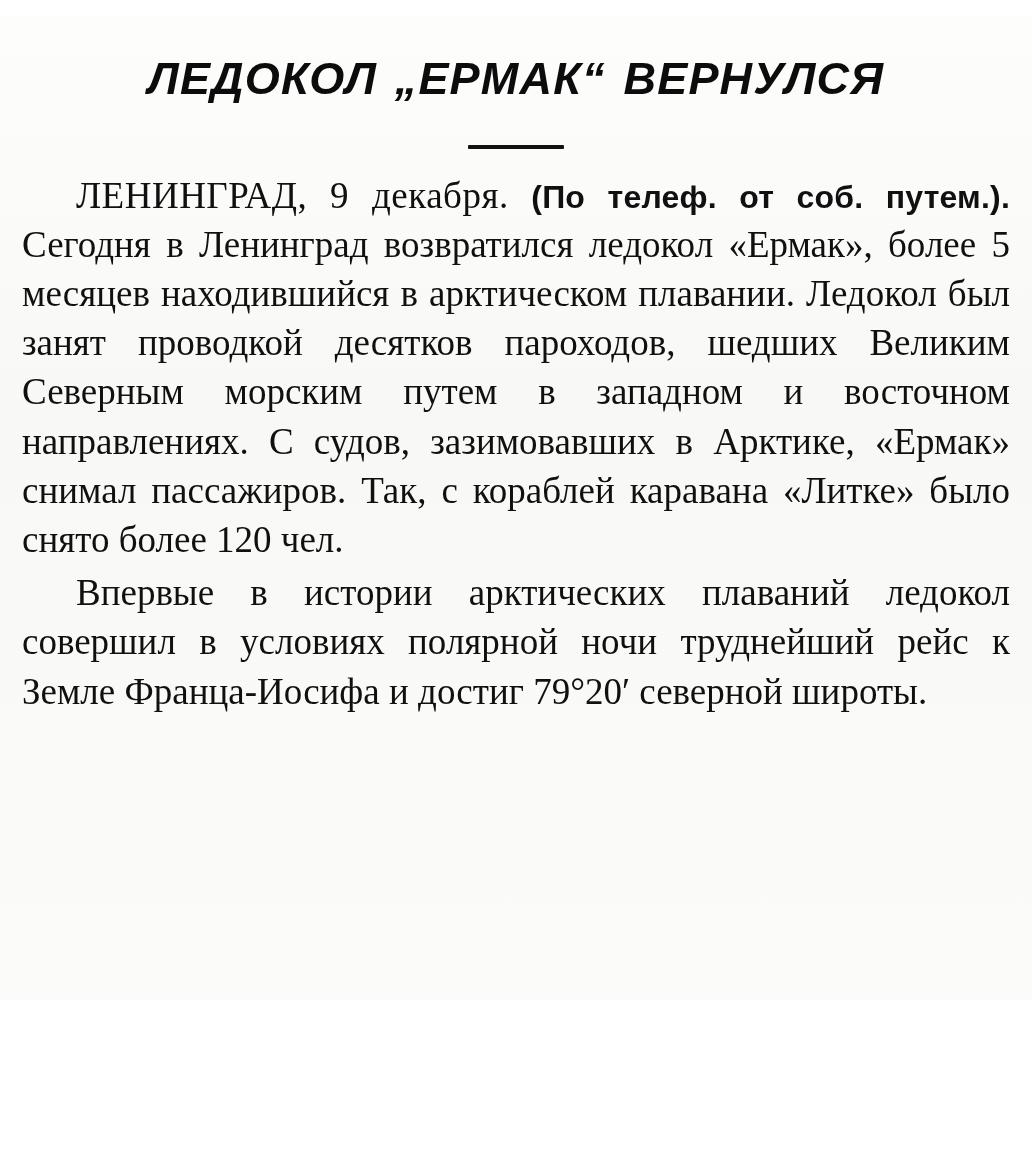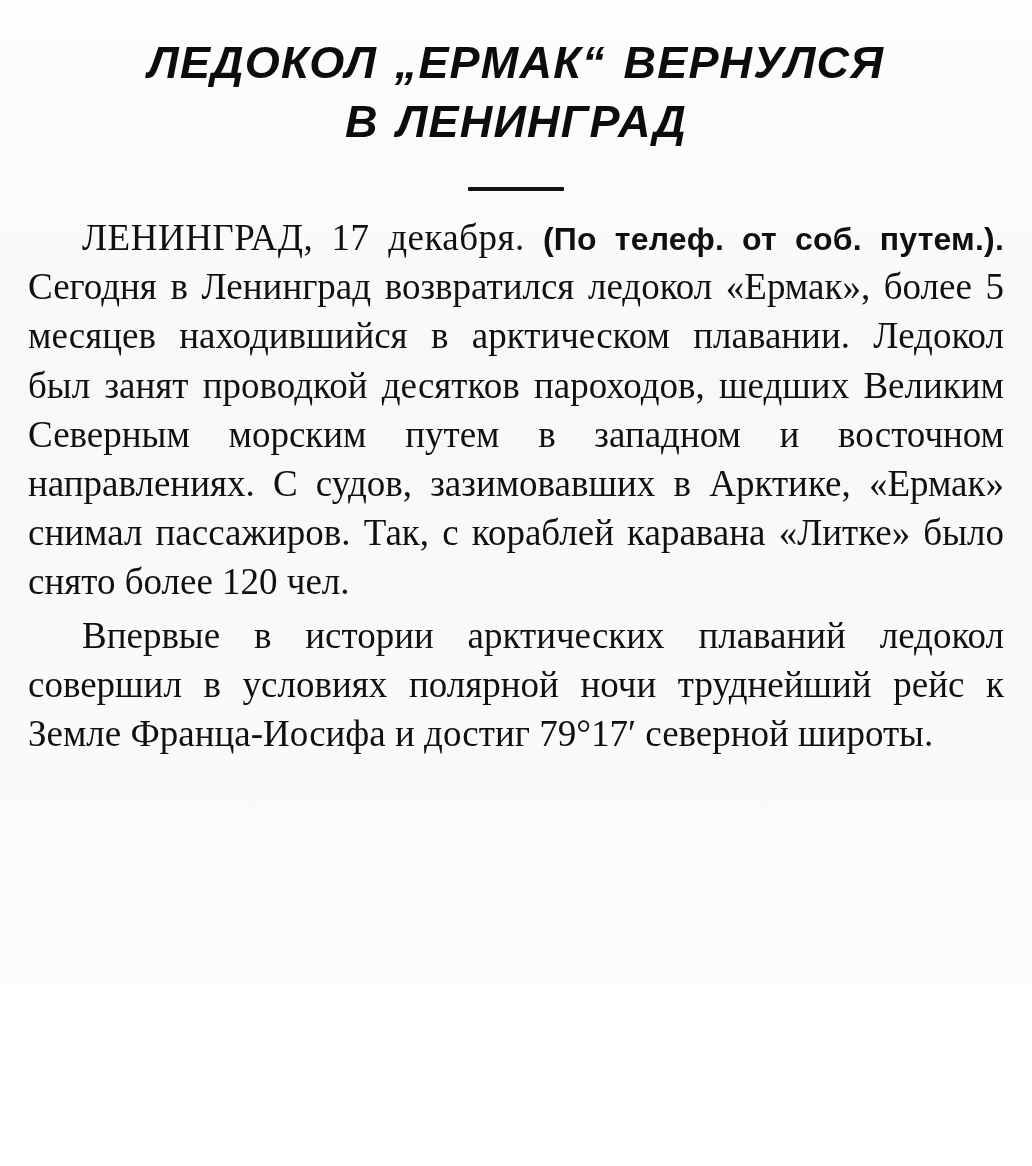--- a/index.html
+++ b/index.html
@@ -12,24 +12,25 @@
     background: #ffffff;
     font-family: "Liberation Serif", serif;
     overflow: hidden;
   }
   .page {
     position: relative;
     width: 1032px;
     height: 984px;
     background: #fbfbfa;
     box-sizing: border-box;
-    padding: 0 22px;
+    padding: 0 16px;
     
     background-image:
       linear-gradient(180deg, #fdfdfc 0%, #f8f8f6 40%, #fbfbf9 100%);
+    margin-top: 16px;
   }
 
   
   .headline {
     margin: 0;
     padding-top: 34px;
     text-align: center;
     font-family: "Liberation Sans", sans-serif;
     font-weight: 700;
     font-style: italic;
@@ -85,35 +86,34 @@
     letter-spacing: 0.2px;
   }
 </style>
 </head>
 <body>
 
 <div class="page">
 
   <h1 class="headline">
     <span class="line1">Ледокол „Ермак“ вернулся</span>
-    <span class="line2">в Ленинград</span>
   </h1>
 
   <div class="divider-wrap">
     <span class="divider"></span>
   </div>
 
   <div class="article">
 
     <p>
       <span class="dateline">ЛЕНИНГРАД,</span>
-      <span class="dateline">17 декабря.</span>
+      <span class="dateline">9 декабря.</span>
       <span class="bold-note">(По телеф. от соб. путем.).</span>
       <span>Сегодня в Ленинград возвратился ледокол «Ермак», более 5 месяцев находившийся в арктическом плавании. Ледокол был занят проводкой десятков пароходов, шедших Великим Северным морским путем в западном и восточном направлениях. С судов, зазимовавших в Арктике, «Ермак» снимал пассажиров. Так, с кораблей каравана «Литке» было снято более 120 чел.</span>
     </p>
 
     <p>
-      <span>Впервые в истории арктических плаваний ледокол совершил в условиях полярной ночи труднейший рейс к Земле Франца-Иосифа и достиг 79°17′ северной широты.</span>
+      <span>Впервые в истории арктических плаваний ледокол совершил в условиях полярной ночи труднейший рейс к Земле Франца-Иосифа и достиг 79°20′ северной широты.</span>
     </p>
 
   </div>
 
 </div>
 
 </body></html>

